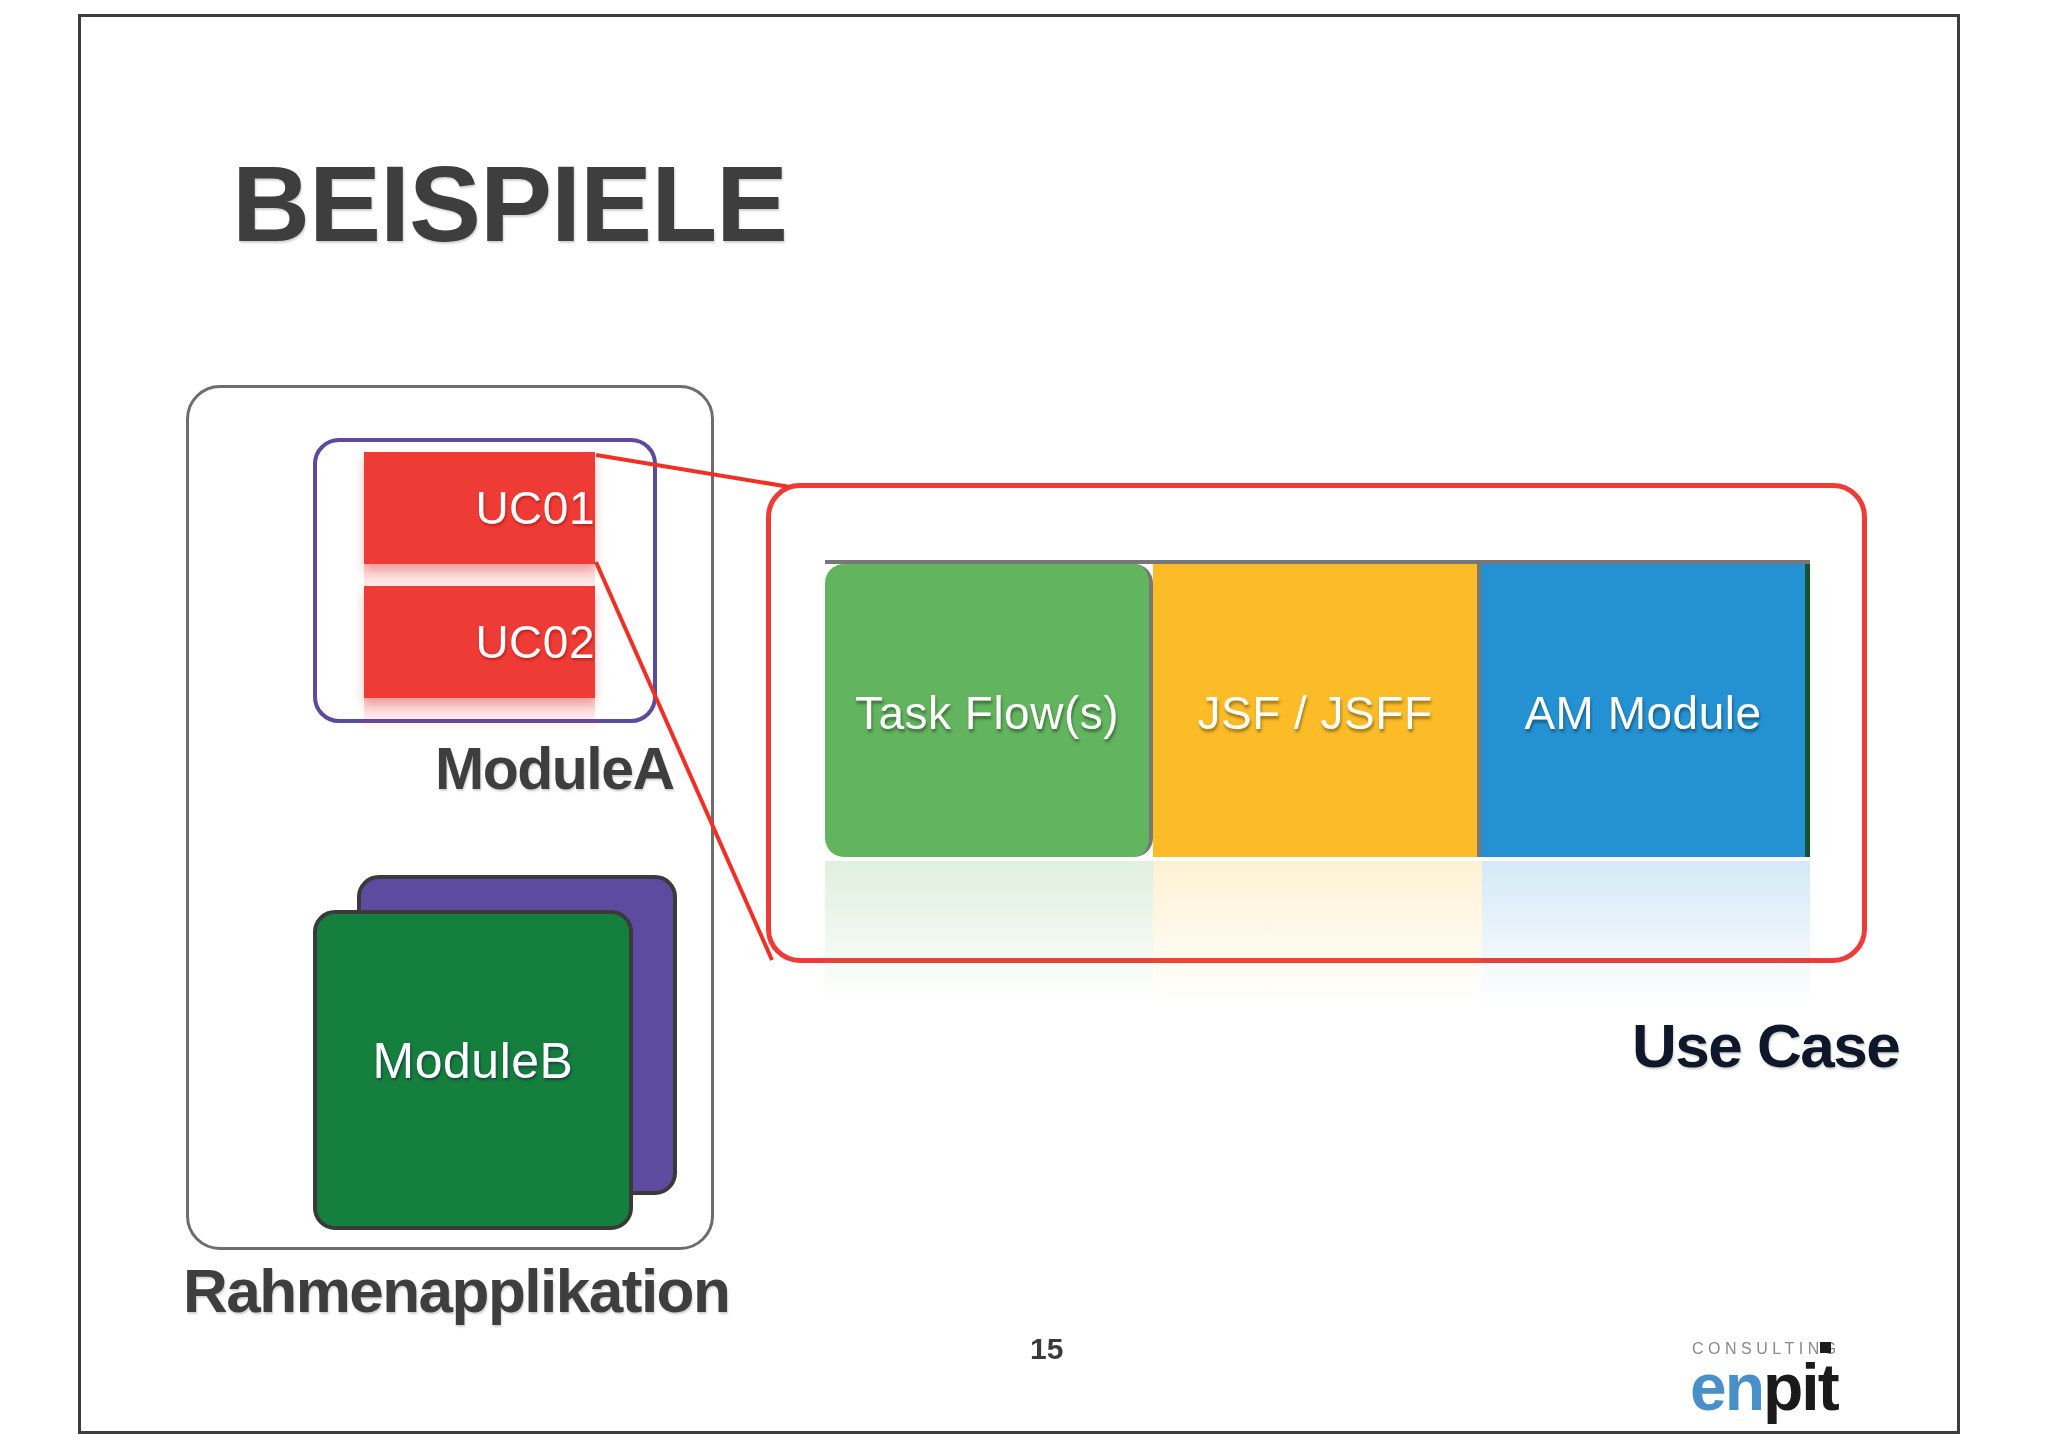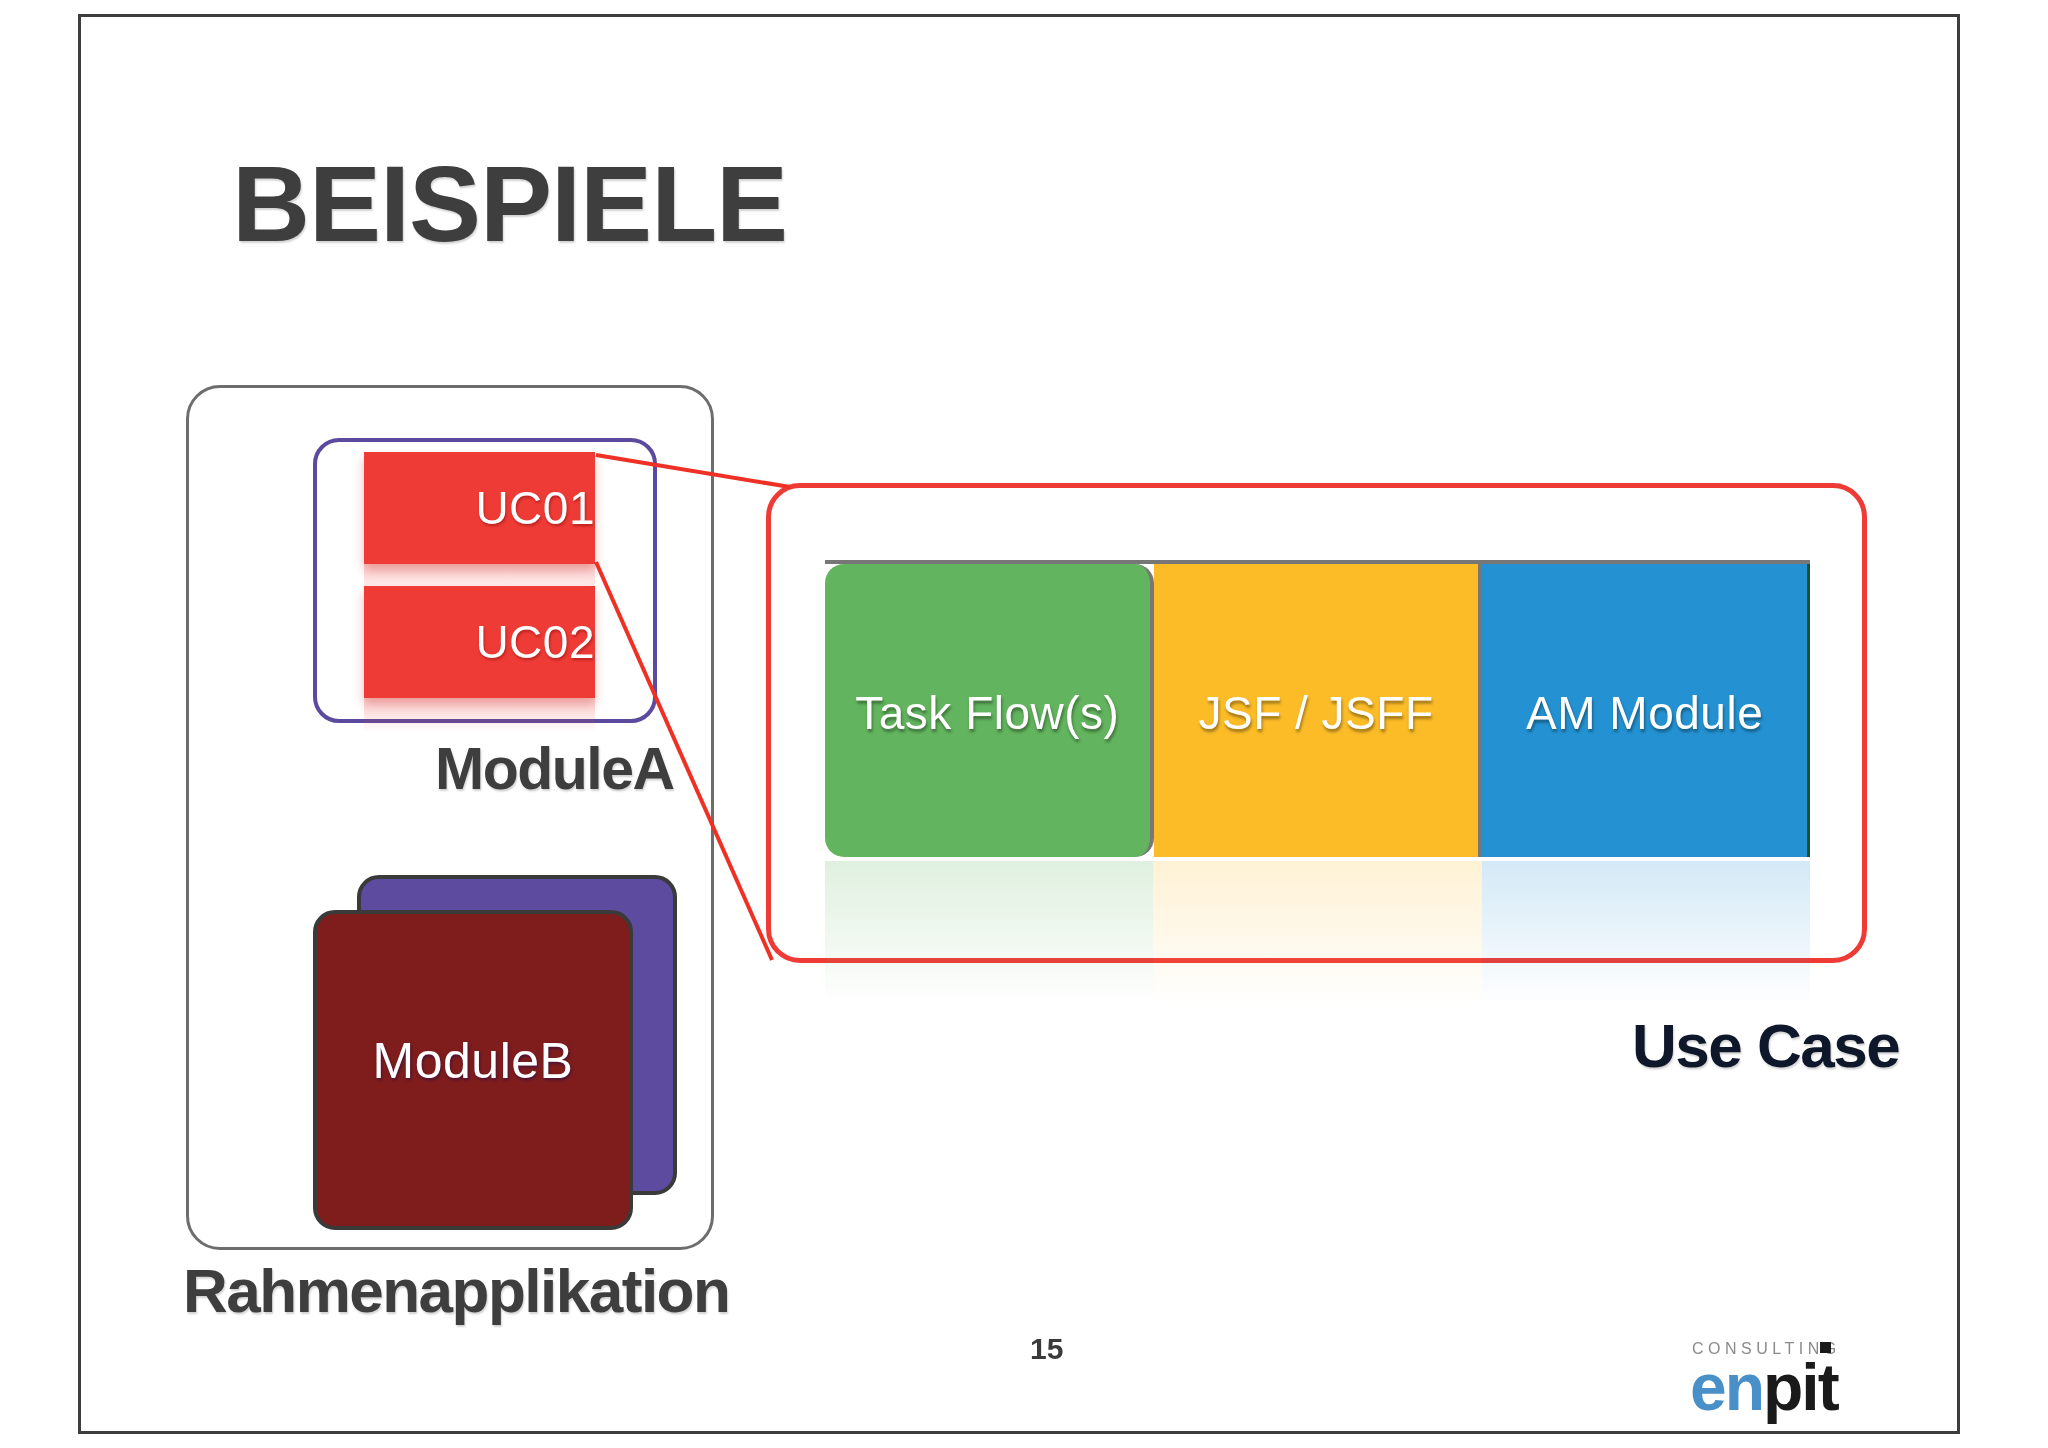--- a/index.html
+++ b/index.html
@@ -70,21 +70,21 @@
   #uc02-reflect{top:698px;}
 
   
   #moduleb-back{
     position:absolute;left:357px;top:875px;width:320px;height:320px;
     background:#5c4b9e;border:4px solid #3a3a3a;border-radius:22px;
     box-sizing:border-box;
   }
   #moduleb-front{
     position:absolute;left:313px;top:910px;width:320px;height:320px;
-    background:#7f1d1d;border:4px solid #3a3a3a;border-radius:22px;
+    background:#15803d;border:4px solid #3a3a3a;border-radius:22px;
     box-sizing:border-box;
     display:flex;align-items:center;justify-content:center;
   }
   #moduleb-label{
     color:#ffffff;font-size:50px;font-weight:400;letter-spacing:0.5px;
     text-shadow:1px 2px 3px rgba(30,10,70,.55);
     margin-top:-18px;
   }
 
   
@@ -107,21 +107,21 @@
     box-shadow:0 0 0 0 transparent;
   }
   .layer{
     flex:1 1 0;position:relative;
     display:flex;align-items:center;justify-content:center;
     color:#ffffff;font-size:46px;font-weight:400;letter-spacing:0.5px;
     text-shadow:1px 3px 3px rgba(0,0,0,.38);
     border-right:4px solid #777777;
     box-sizing:border-box;
   }
-  .layer:last-child{border-right:3px solid #14532d;}
+  .layer:last-child{border-right:5px solid #14532d;}
   .layer span{position:relative;top:2px;}
 
   #layer-reflections{
     position:absolute;left:825px;top:861px;width:985px;height:145px;display:flex;
   }
   .reflect{flex:1 1 0;}
 
   
   #connectors{position:absolute;left:0;top:0;width:2048px;height:1448px;pointer-events:none;}
 

